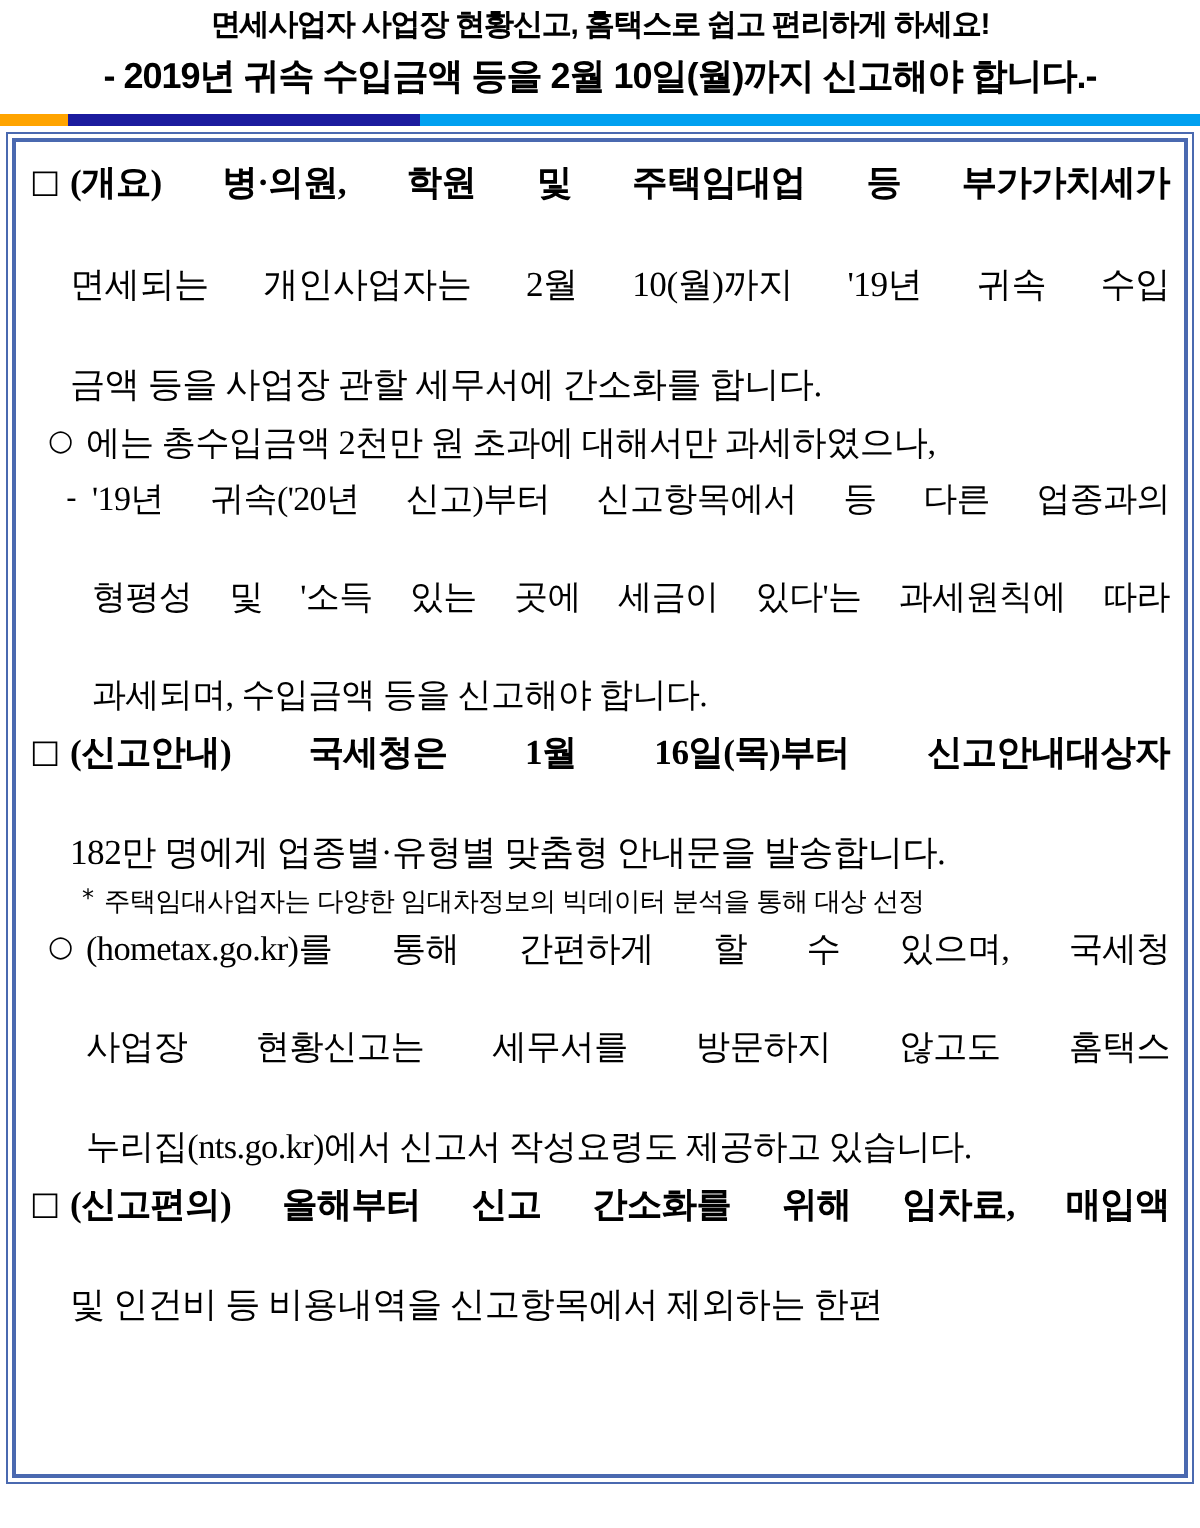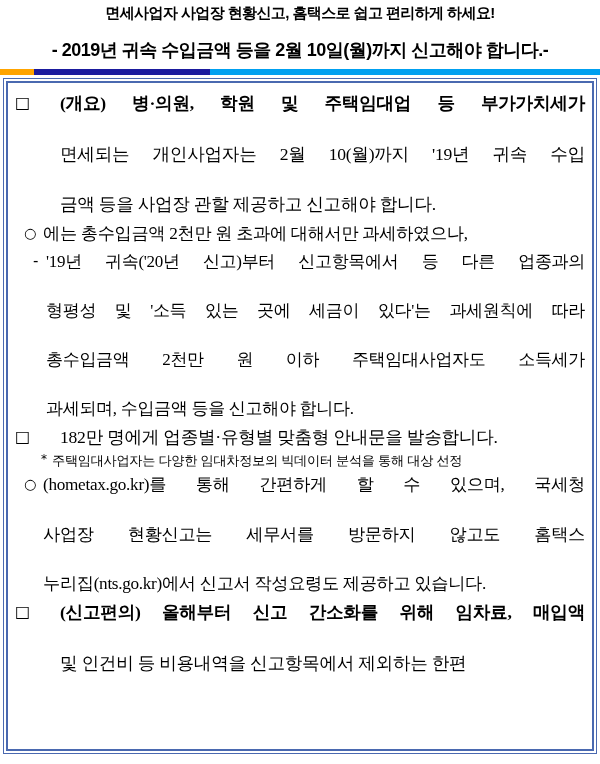--- a/index.html
+++ b/index.html
@@ -30,21 +30,21 @@
     line-height: 1.24;
     white-space: nowrap;
     color: #000;
   }
   .doc-subtitle {
     font-family: "Liberation Sans", "DejaVu Sans", sans-serif;
     font-weight: bold;
     font-size: 18px;
     letter-spacing: -0.5px;
     line-height: 1.3;
-    margin-top: 16px;
+    margin-top: 4px;
     white-space: nowrap;
     color: #000;
   }
 
   
   .color-rule {
     display: flex;
     height: 6px;
     width: 100%;
     margin-top: 5px;
@@ -86,21 +86,21 @@
   .ptext {
     flex: 1 1 auto;
     text-align: justify;
     text-justify: inter-character;
     word-break: keep-all;
   }
 
   
   .lvl-square { font-size: 17.6px; margin-top: 3px; }
   .lvl-square .marker { width: 20px; font-size: 16px; line-height: 1.45; }
-  .lvl-square .ptext  { letter-spacing: -0.25px; margin-left: 25px; }
+  .lvl-square .ptext  { letter-spacing: -0.25px; }
 
   
   .lvl-circle { font-size: 17.2px; margin-top: 4px; padding-left: 9px; }
   .lvl-circle .marker { width: 19px; font-size: 14.5px; line-height: 1.6; }
   .lvl-circle .ptext  { letter-spacing: -0.3px; }
 
   
   .lvl-dash { font-size: 17px; margin-top: 4px; padding-left: 18px; }
   .lvl-dash .marker { width: 13px; font-size: 15px; line-height: 1.55; }
   .lvl-dash .ptext  { letter-spacing: -0.3px; }
@@ -141,50 +141,50 @@
 
 <div class="frame-outer" style="border-color: rgb(74, 105, 176);">
   <div class="frame-inner" style="border-color: rgb(74, 105, 176);">
 
     <div class="block">
       <div class="para lvl-square">
         <span class="marker">□</span>
         <span class="ptext">
           <span class="just"><b>(개요) 병·의원, 학원 및 주택임대업 등 부가가치세가</b></span>
           <span class="just">면세되는 개인사업자는 2월 10(월)까지 '19년 귀속 수입</span>
-          <span class="lastline">금액 등을 사업장 관할 제공하고 신고해야 합니다.</span>
+          <span class="lastline">금액 등을 사업장 관할 세무서에 간소화를 합니다.</span>
         </span>
       </div>
     </div>
 
     <div class="block">
       <div class="para lvl-circle">
         <span class="marker">○</span>
         <span class="ptext">
           <span class="lastline">에는 총수입금액 2천만 원 초과에 대해서만 과세하였으나,</span>
         </span>
       </div>
     </div>
 
     <div class="block">
       <div class="para lvl-dash">
         <span class="marker">-</span>
         <span class="ptext">
           <span class="just">'19년 귀속('20년 신고)부터 신고항목에서 등 다른 업종과의</span>
           <span class="just">형평성 및 '소득 있는 곳에 세금이 있다'는 과세원칙에 따라</span>
-          <span class="just">총수입금액 2천만 원 이하 주택임대사업자도 소득세가</span>
           <span class="lastline">과세되며, 수입금액 등을 신고해야 합니다.</span>
         </span>
       </div>
     </div>
 
     <div class="block">
       <div class="para lvl-square">
         <span class="marker">□</span>
         <span class="ptext">
+          <span class="just"><b>(신고안내) 국세청은 1월 16일(목)부터 신고안내대상자</b></span>
           <span class="lastline">182만 명에게 업종별·유형별 맞춤형 안내문을 발송합니다.</span>
         </span>
       </div>
       <div class="para lvl-note">
         <span class="marker">*</span>
         <span class="ptext">주택임대사업자는 다양한 임대차정보의 빅데이터 분석을 통해 대상 선정</span>
       </div>
     </div>
 
     <div class="block">

